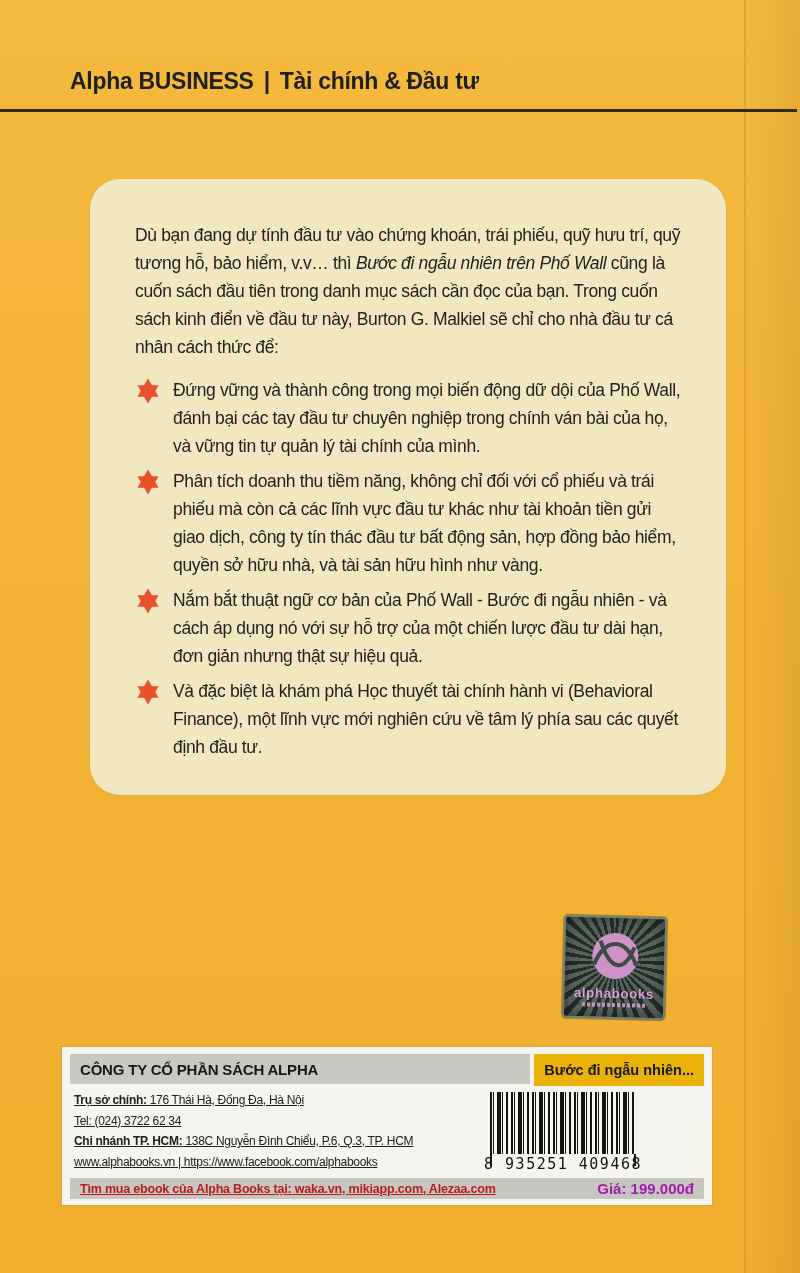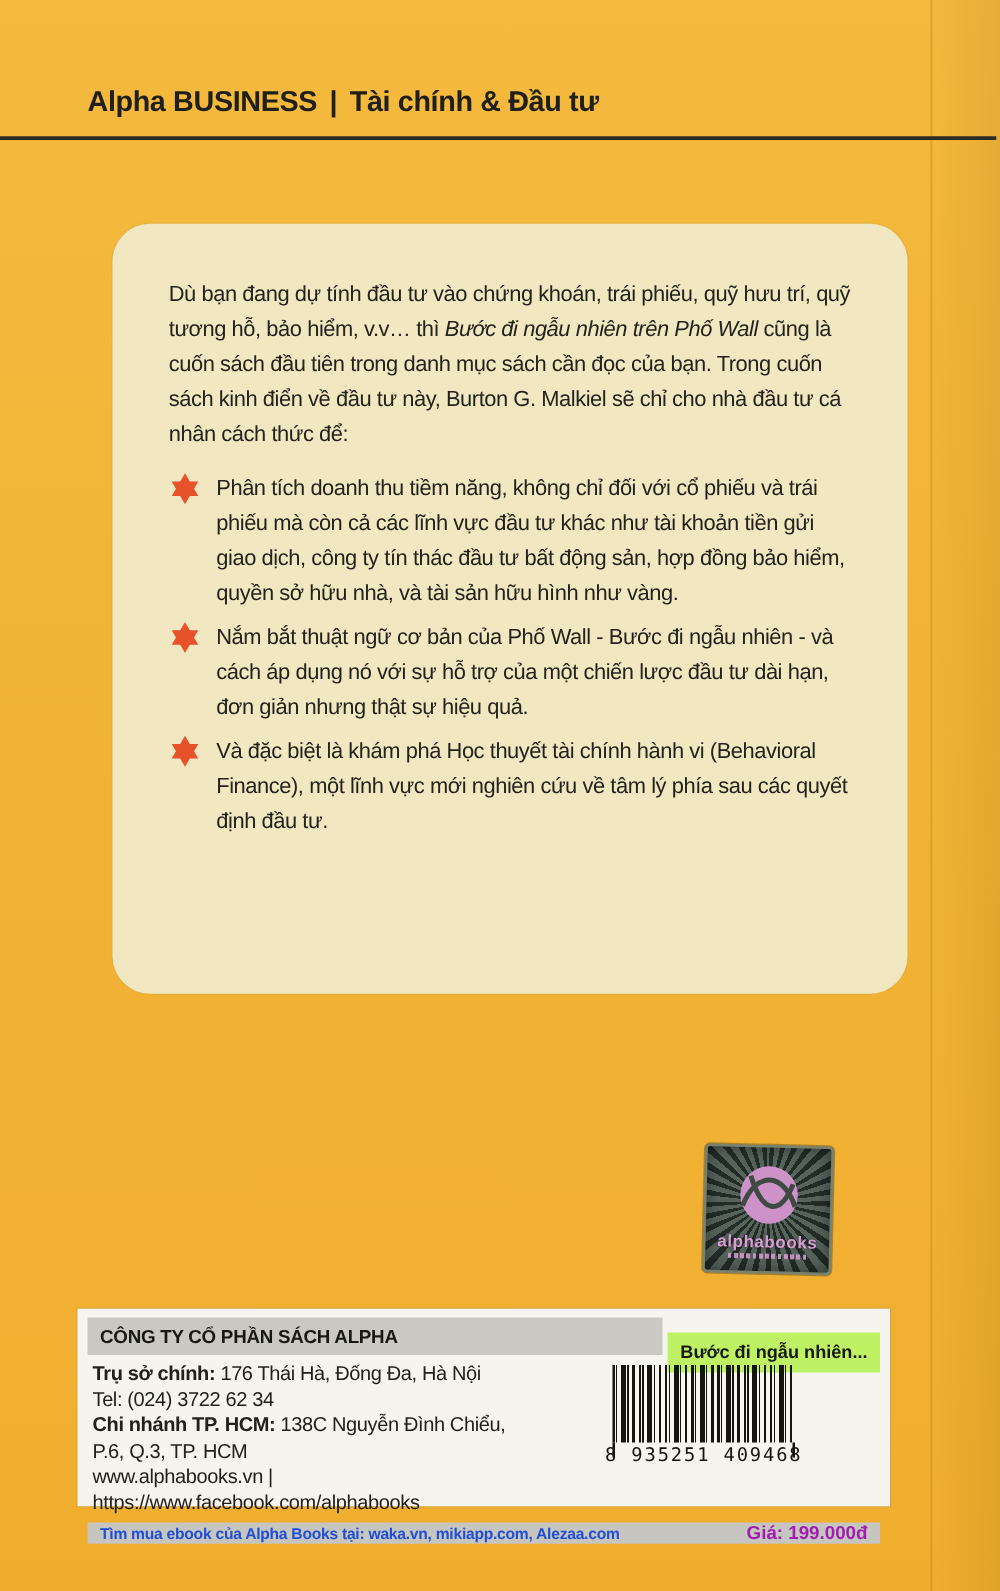--- a/index.html
+++ b/index.html
@@ -91,29 +91,28 @@
     padding: 7px 8px 6px 8px;
     display: flex; flex-direction: column;
   }
   .pub-header { display: flex; height: 30px; gap: 4px; margin-bottom: 6px; }
   .pub-header .company {
     flex: 1; background: #C9C8C2; display: flex; align-items: center;
     padding-left: 10px; font-weight: bold; font-size: 15px; letter-spacing: -0.2px;
     color: #171713; white-space: nowrap;
   }
   .pub-header .short-title {
-    background: #bef264; display: flex; align-items: center;
+    background: #eab308; display: flex; align-items: center;
     padding: 16px 10px; font-weight: bold; font-size: 14.5px; color: #171713;
     white-space: nowrap;
-    margin-top: 12px;
   }
   .pub-body { flex: 1; display: flex; }
   .addr-col {
-    width: 352px; font-size: 16px; line-height: 20.5px; letter-spacing: -0.3px;
-    color: #22201b; padding-left: 4px;
+    width: 352px; font-size: 12px; line-height: 20.5px; letter-spacing: -0.3px;
+    color: #22201b; padding-left: 4px; text-decoration: underline;
   }
   .addr-col b { letter-spacing: -0.3px; }
   .isbn-col { width: 152px; padding-top: 7px; }
   .isbn-label { font-size: 12.5px; letter-spacing: -0.3px; color: #22201b; white-space: nowrap; }
   .barcode {
     background-image: repeating-linear-gradient(90deg,
       #15150f 0 2px, transparent 2px 3px,
       #15150f 3px 4px, transparent 4px 7px,
       #15150f 7px 11px, transparent 11px 12px,
       #15150f 12px 13px, transparent 13px 16px,
@@ -132,38 +131,45 @@
   .ean-barcode:before { left: 0; }
   .ean-barcode:after { right: 0; }
   .ean-digits {
     margin-top: 1px; font-family: "DejaVu Sans Mono", monospace;
     font-size: 15px; letter-spacing: 1.5px; color: #15150f; white-space: nowrap;
   }
   .pub-footer {
     height: 27px; background: #C6C5BF; display: flex; align-items: center;
     justify-content: space-between; padding: 0 10px; margin-top: 5px;
   }
-  .ebook-line { font-size: 12.5px; font-weight: bold; letter-spacing: -0.2px; color: #1d4ed8; white-space: nowrap; }
+  .ebook-line { font-size: 12.5px; font-weight: bold; letter-spacing: -0.2px; color: #b91c1c; white-space: nowrap; text-decoration: underline; }
   .price { font-size: 15px; font-weight: bold; color: #a21caf; white-space: nowrap; }
 </style>
 </head>
 <body>
 
 <div class="edge-shade"></div>
 <div class="edge-line"></div>
 
 <div class="top-header">
   <span>Alpha BUSINESS</span><span class="sep">|</span><span>Tài chính &amp; Đầu tư</span>
 </div>
 <div class="header-rule"></div>
 
 <div class="blurb-panel">
   <p class="blurb-text intro"><span>Dù bạn đang dự tính đầu tư vào chứng khoán, trái phiếu, quỹ hưu trí, quỹ tương hỗ, bảo hiểm, v.v… thì </span><span class="it">Bước đi ngẫu nhiên trên Phố Wall</span><span> cũng là cuốn sách đầu tiên trong danh mục sách cần đọc của bạn. Trong cuốn sách kinh điển về đầu tư này, Burton G. Malkiel sẽ chỉ cho nhà đầu tư cá nhân cách thức để:</span></p>
 
   <ul class="bullets">
+    <li>
+      <svg class="star" viewBox="0 0 24 24">
+        <polygon points="12,0.5 21.8,17.4 2.2,17.4" fill="#E8522B"></polygon>
+        <polygon points="12,23.5 2.2,6.6 21.8,6.6" fill="#E8522B"></polygon>
+      </svg>
+      <span class="blurb-text bullet-text">Đứng vững và thành công trong mọi biến động dữ dội của Phố Wall, đánh bại các tay đầu tư chuyên nghiệp trong chính ván bài của họ, và vững tin tự quản lý tài chính của mình.</span>
+    </li>
     <li>
       <svg class="star" viewBox="0 0 24 24">
         <polygon points="12,0.5 21.8,17.4 2.2,17.4" fill="#E8522B"></polygon>
         <polygon points="12,23.5 2.2,6.6 21.8,6.6" fill="#E8522B"></polygon>
       </svg>
       <span class="blurb-text bullet-text">Phân tích doanh thu tiềm năng, không chỉ đối với cổ phiếu và trái phiếu mà còn cả các lĩnh vực đầu tư khác như tài khoản tiền gửi giao dịch, công ty tín thác đầu tư bất động sản, hợp đồng bảo hiểm, quyền sở hữu nhà, và tài sản hữu hình như vàng.</span>
     </li>
     <li>
       <svg class="star" viewBox="0 0 24 24">
         <polygon points="12,0.5 21.8,17.4 2.2,17.4" fill="#E8522B"></polygon>

